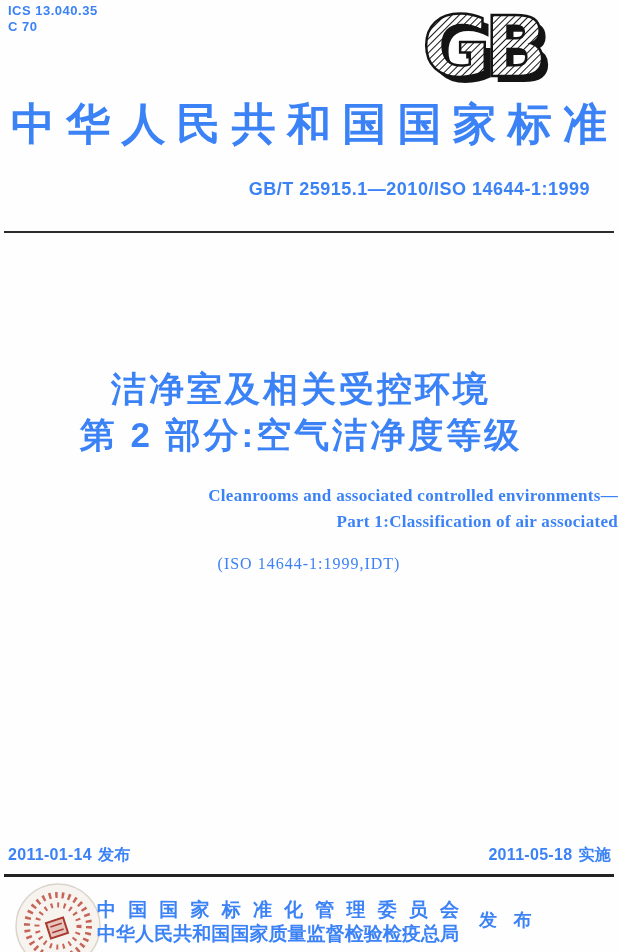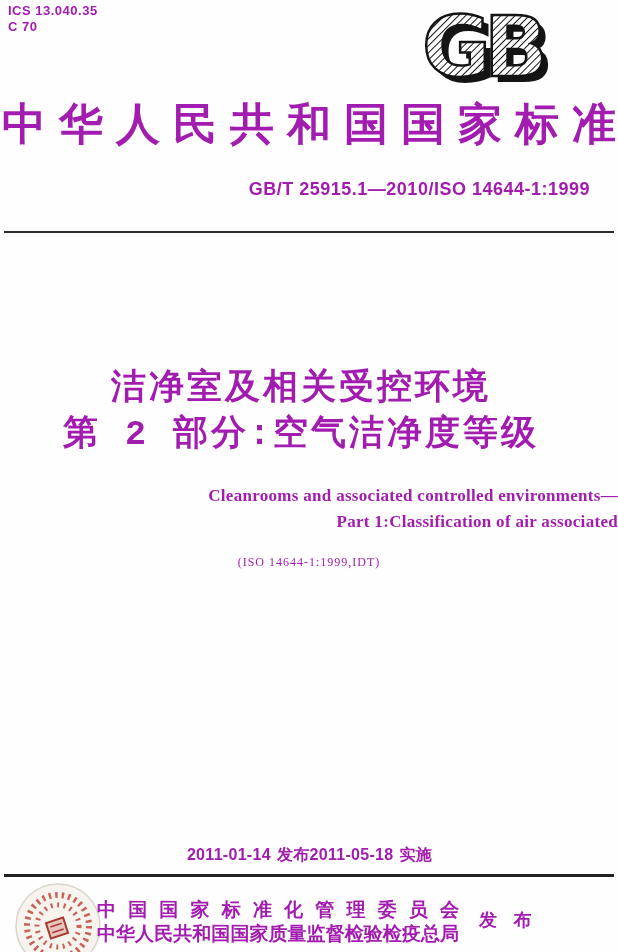--- a/index.html
+++ b/index.html
@@ -1,56 +1,56 @@
 <!DOCTYPE html>
 <html><head>
 <meta charset="utf-8">
 <style>
   html,body{margin:0;padding:0;background:#e8e8e8;}
   .page{
     position:relative;width:618px;height:952px;background:#fefefe;
-    overflow:hidden;font-family:"Liberation Sans",sans-serif;color:#a21caf;
+    overflow:hidden;font-family:"Liberation Sans",sans-serif;color:#3b82f6;
     margin:0 auto;
   }
   
   .ics-block{position:absolute;left:8px;top:3px;font-size:13px;line-height:16px;font-weight:600;letter-spacing:.5px;}
   
   .gb-logo{position:absolute;left:418px;top:6px;width:152px;height:84px;}
   
   .heading{
-    position:absolute;left:0;right:0;top:101px;padding:0 2px;
+    position:absolute;left:0;right:0;top:101px;padding:0 11px;
     font-family:"Liberation Serif",serif;font-weight:900;font-size:44px;line-height:1.1;
     text-align:justify;text-align-last:justify;white-space:nowrap;
   }
   .std-number{
     position:absolute;right:28px;top:179px;
     font-size:18px;font-weight:700;letter-spacing:.5px;margin-left:11px;
   }
   .rule{position:absolute;left:4px;right:4px;height:2px;background:#2b2b2b;}
   .rule-top{top:231px;}
   .rule-bottom{top:874px;height:3px;background:#222;}
   
   .title-cn{
     position:absolute;left:0;right:16px;top:366px;text-align:center;
-    font-weight:700;font-size:35px;line-height:46px;letter-spacing:3px;font-family:Liberation Mono, monospace;
+    font-weight:700;font-size:35px;line-height:46px;letter-spacing:3px;
   }
   
   .title-en{
     position:absolute;left:0;right:0;top:483px;text-align:right;
     font-family:"Liberation Serif",serif;font-weight:700;font-size:17px;line-height:26px;
     letter-spacing:.3px;
   }
   .iso-note{
     position:absolute;left:0;right:0;top:555px;text-align:center;
-    font-family:"Liberation Serif",serif;font-size:12px;letter-spacing:1px;
+    font-family:"Liberation Serif",serif;font-size:16px;letter-spacing:1px;
   }
   
   .date-row{
     position:absolute;left:8px;right:7px;top:845px;
-    display:flex;justify-content:center;align-items:flex-start;
+    display:flex;justify-content:space-between;align-items:flex-start;
     font-size:16px;font-weight:600;letter-spacing:.3px;
   }
   .date-row .cjk{margin-left:6px;}
   
   .issuer-block{
     position:absolute;left:97px;top:898px;width:362px;
     font-family:"Liberation Serif",serif;font-weight:700;font-size:19px;line-height:24px;
   }
   .issuer-line{text-align:justify;text-align-last:justify;white-space:nowrap;}
   .publish-label{

